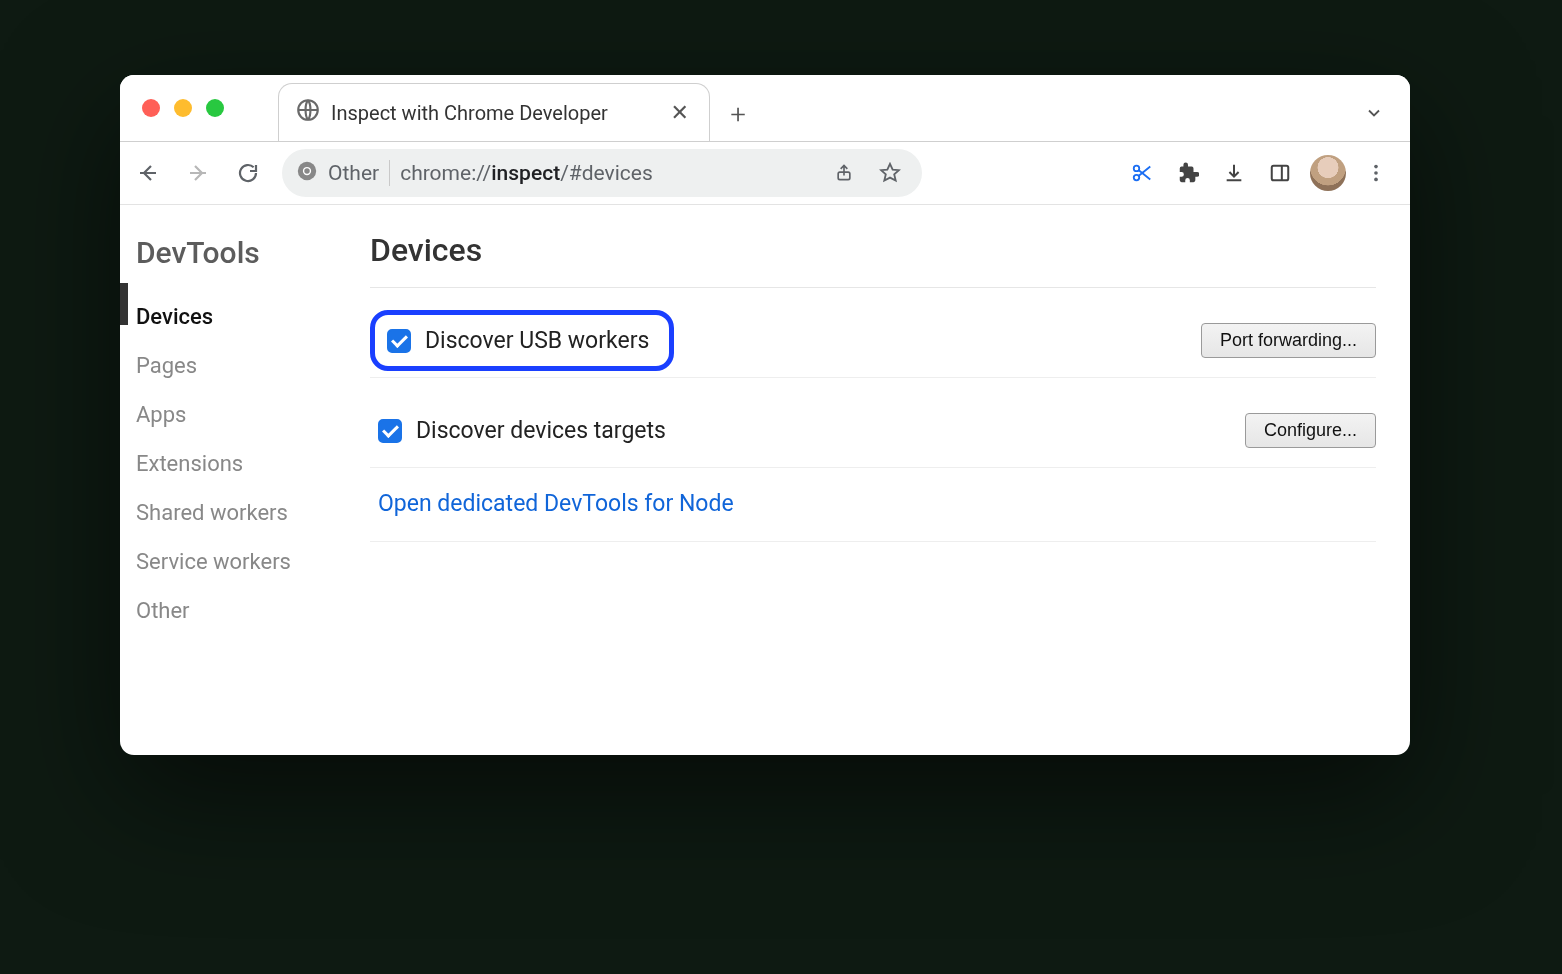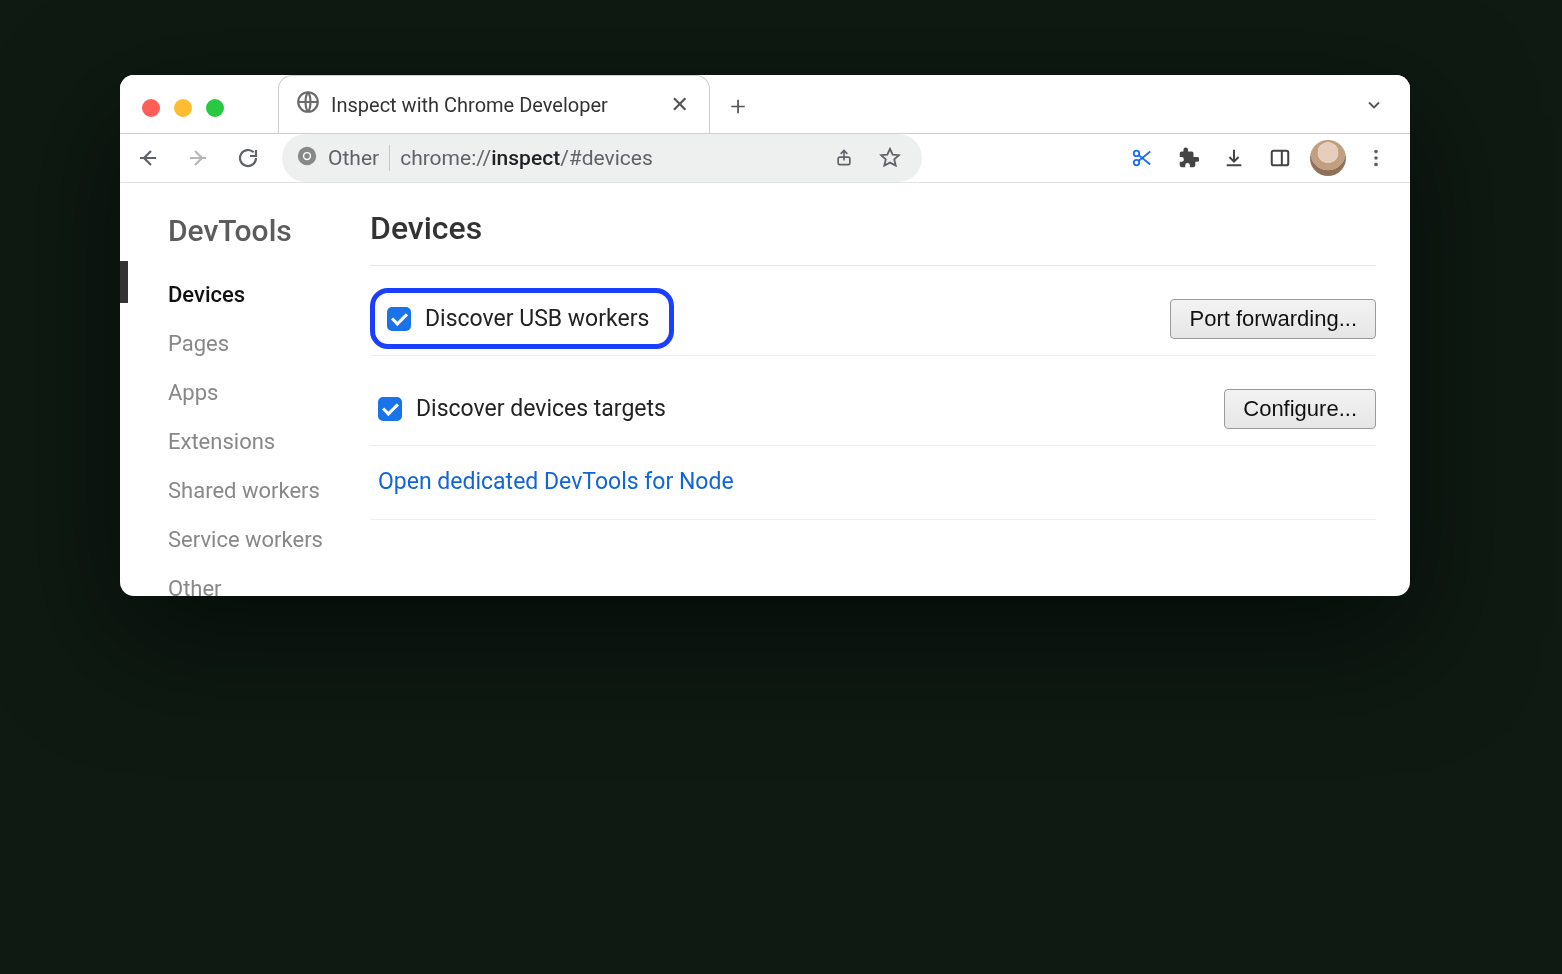--- a/index.html
+++ b/index.html
@@ -8,21 +8,21 @@
     background: #0e1a12;
     width: 1562px;
     height: 974px;
     position: relative;
   }
   .window {
     position: absolute;
     left: 120px;
     top: 75px;
     width: 1290px;
-    height: 521px;
+    height: 680px;
     background: #fff;
     border-radius: 14px;
     box-shadow: 0 40px 120px rgba(0,0,0,0.55);
     overflow: hidden;
     display: flex;
     flex-direction: column;
   }
   
   .tabbar {
     height: 66px;
@@ -147,21 +147,21 @@
     position: relative;
   }
   .active-indicator {
     position:absolute;
     left:0; top: 78px;
     width: 8px; height: 42px;
     background:#333;
   }
   .sidebar {
     width: 250px;
-    padding: 30px 0 0 48px;
+    padding: 30px 0 0 16px;
   }
   .sidebar h1 {
     font-size: 30px;
     font-weight: 500;
     color:#5c5c5c;
     margin-bottom: 22px;
   }
   .navlist { list-style:none; }
   .navlist li {
     font-size: 22px;
@@ -215,21 +215,21 @@
     content:"";
     position:absolute;
     left: 6px; top: 1px;
     width: 6px; height: 12px;
     border: solid #fff;
     border-width: 0 3px 3px 0;
     transform: rotate(45deg);
   }
   .row .grow { flex:1; }
   .btn {
-    font-size: 22px;
+    font-size: 18px;
     padding: 6px 18px;
     border: 1.5px solid #9a9a9a;
     background: linear-gradient(#f3f3f3,#e6e6e6);
     border-radius: 4px;
     color:#111;
     cursor:pointer;
   }
   .row2 { padding-left: 8px; }
   .link {
     color: #1065d9;

